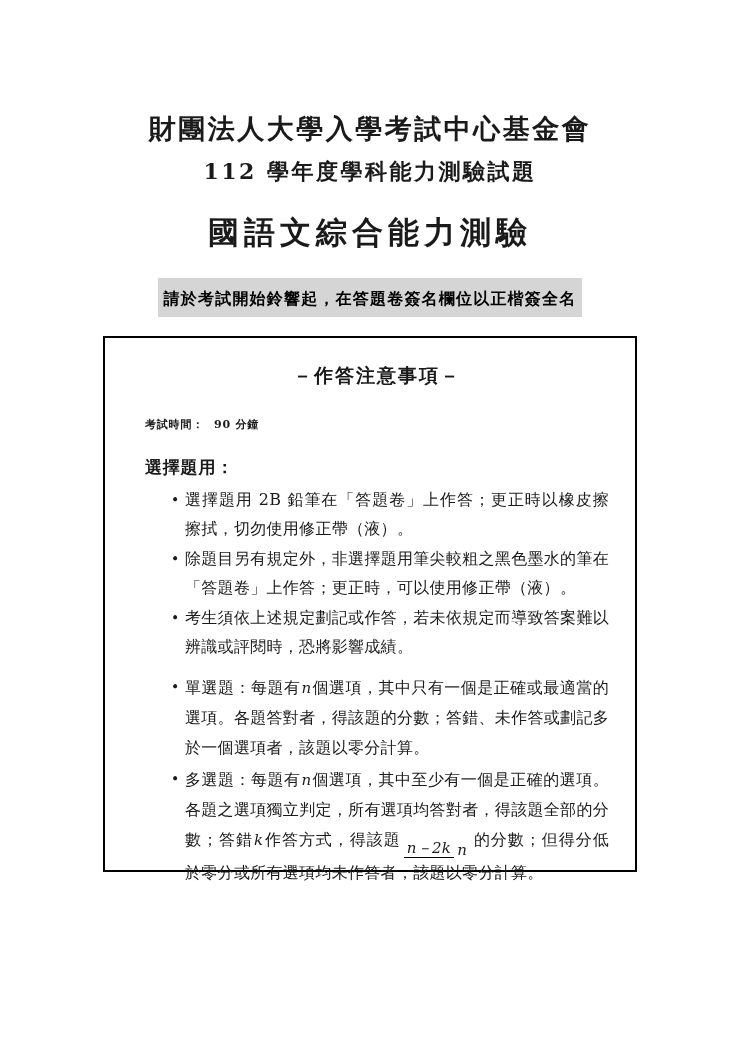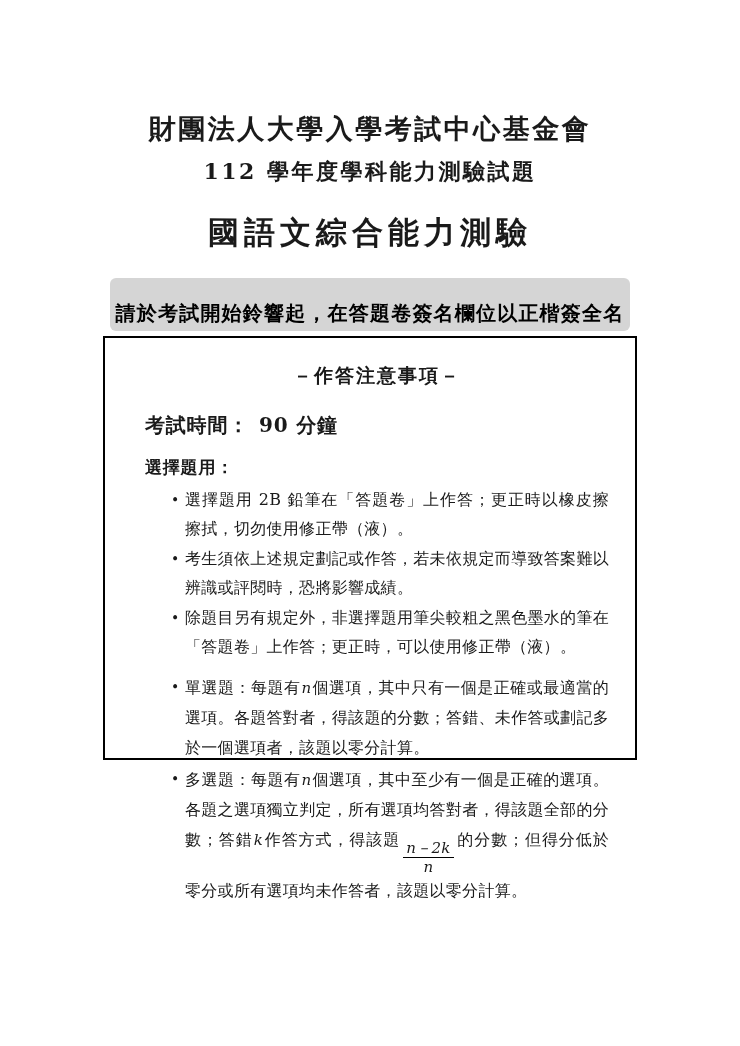--- a/index.html
+++ b/index.html
@@ -59,53 +59,52 @@
     position: absolute;
     top: 278px;
     left: 0;
     right: 0;
     text-align: center;
   }
   .notice {
     display: inline-block;
     background: #d5d5d5;
     color: #000000;
-    font-size: 20px;
+    font-size: 16px;
     font-weight: 700;
     line-height: 30px;
     letter-spacing: 1.2px;
-    padding: 20px 6px 3px 6px;
-    white-space: nowrap;
-    border-radius: 6px;
+    padding: 6px 6px 3px 6px;
+    white-space: nowrap;
   }
 
   
   .notes-box {
     position: absolute;
     left: 103px;
     top: 336px;
     width: 534px;
-    height: 424px;
+    height: 536px;
     border: 2px solid #000000;
     box-sizing: border-box;
     background: #ffffff;
   }
   .notes-inner {
     padding: 22px 26px 0 40px;
   }
   .notes-heading {
     text-align: center;
     font-size: 19px;
     font-weight: 700;
     letter-spacing: 2px;
     line-height: 30px;
     margin-bottom: 20px;
   }
   .field-line {
-    font-size: 20px;
+    font-size: 11px;
     line-height: 30px;
     letter-spacing: 0.8px;
     margin-bottom: 12px;
     font-weight: 600;
   }
   .field-line .val {
     margin-left: 10px;
     font-weight: 600;
   }
   .section-label {
@@ -148,21 +147,20 @@
   .mathvar {
     font-family: "DejaVu Serif", "Liberation Serif", serif;
     font-style: italic;
     font-size: 15px;
     padding: 0 1px;
   }
 
   
   .frac {
     display: inline-flex;
-    flex-direction: column;
     align-items: center;
     vertical-align: -0.55em;
     margin: 0 3px;
     font-style: italic;
     font-size: 15px;
     line-height: 1.08;
   }
   .frac .num {
     padding: 0 3px 1px 3px;
     border-bottom: 1.3px solid #000;
@@ -194,22 +192,22 @@
       <div class="notes-heading">－作答注意事項－</div>
 
       <div class="field-line">
         <span>考試時間：</span><span class="val">90 分鐘</span>
       </div>
 
       <div class="section-label">選擇題用：</div>
 
       <ul class="bullets">
         <li>選擇題用 2B 鉛筆在「答題卷」上作答；更正時以橡皮擦擦拭，切勿使用修正帶（液）。</li>
+        <li>除題目另有規定外，非選擇題用筆尖較粗之黑色墨水的筆在「答題卷」上作答；更正時，可以使用修正帶（液）。</li>
         <li>考生須依上述規定劃記或作答，若未依規定而導致答案難以辨識或評閱時，恐將影響成績。</li>
-        <li>除題目另有規定外，非選擇題用筆尖較粗之黑色墨水的筆在「答題卷」上作答；更正時，可以使用修正帶（液）。</li>
       </ul>
 
 
       <ul class="bullets scoring">
 
         <li><span>單選題：每題有</span><span class="mathvar">n</span><span>個選項，其中只有一個是正確或最適當的選項。各題答對者，得該題的分數；答錯、未作答或劃記多於一個選項者，該題以零分計算。</span></li>
 
         <li><span>多選題：每題有</span><span class="mathvar">n</span><span>個選項，其中至少有一個是正確的選項。各題之選項獨立判定，所有選項均答對者，得該題全部的分數；答錯</span><span class="mathvar">k</span><span>作答方式，得該題</span><span class="frac">
               <span class="num">n－2k</span>
               <span class="den">n</span>

